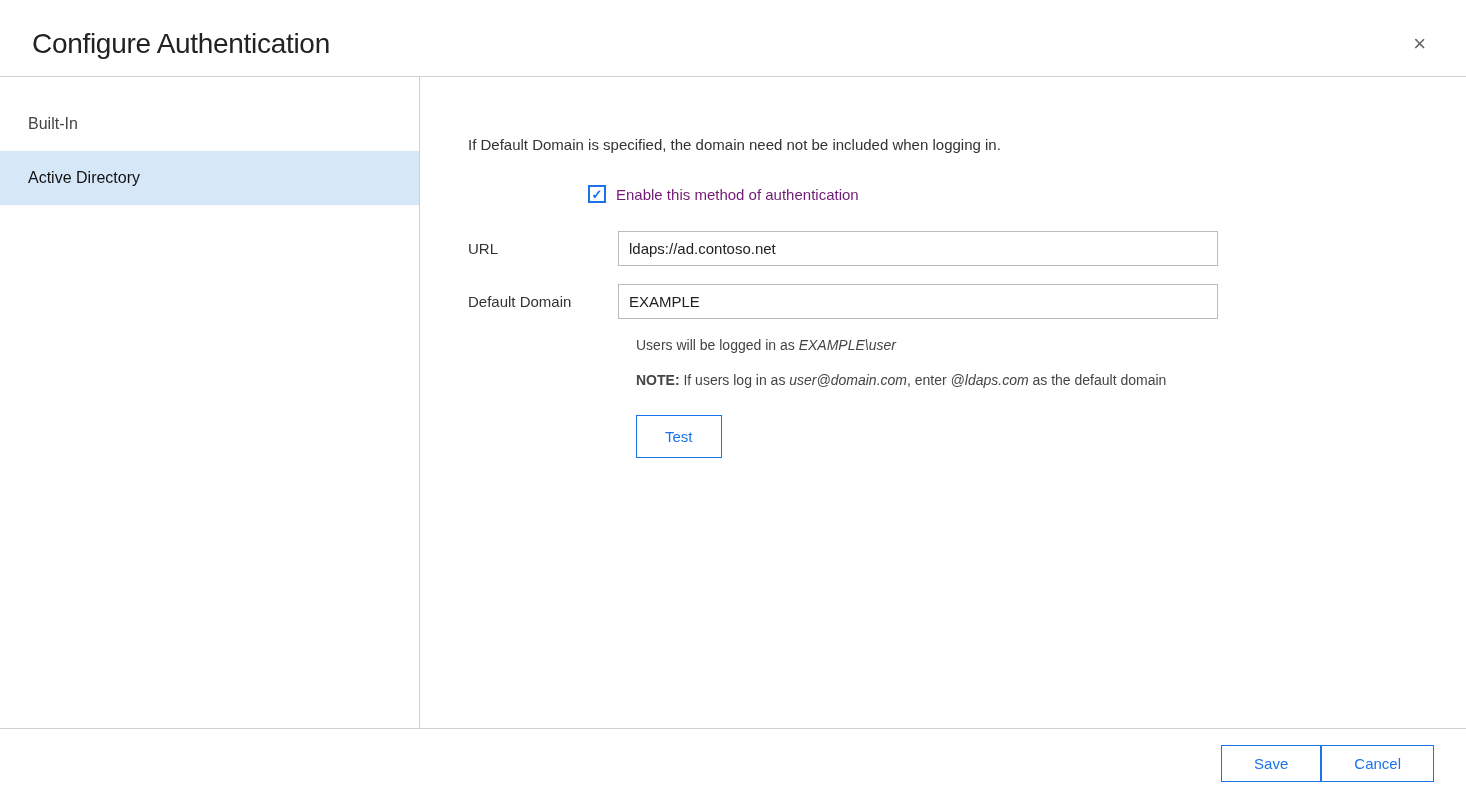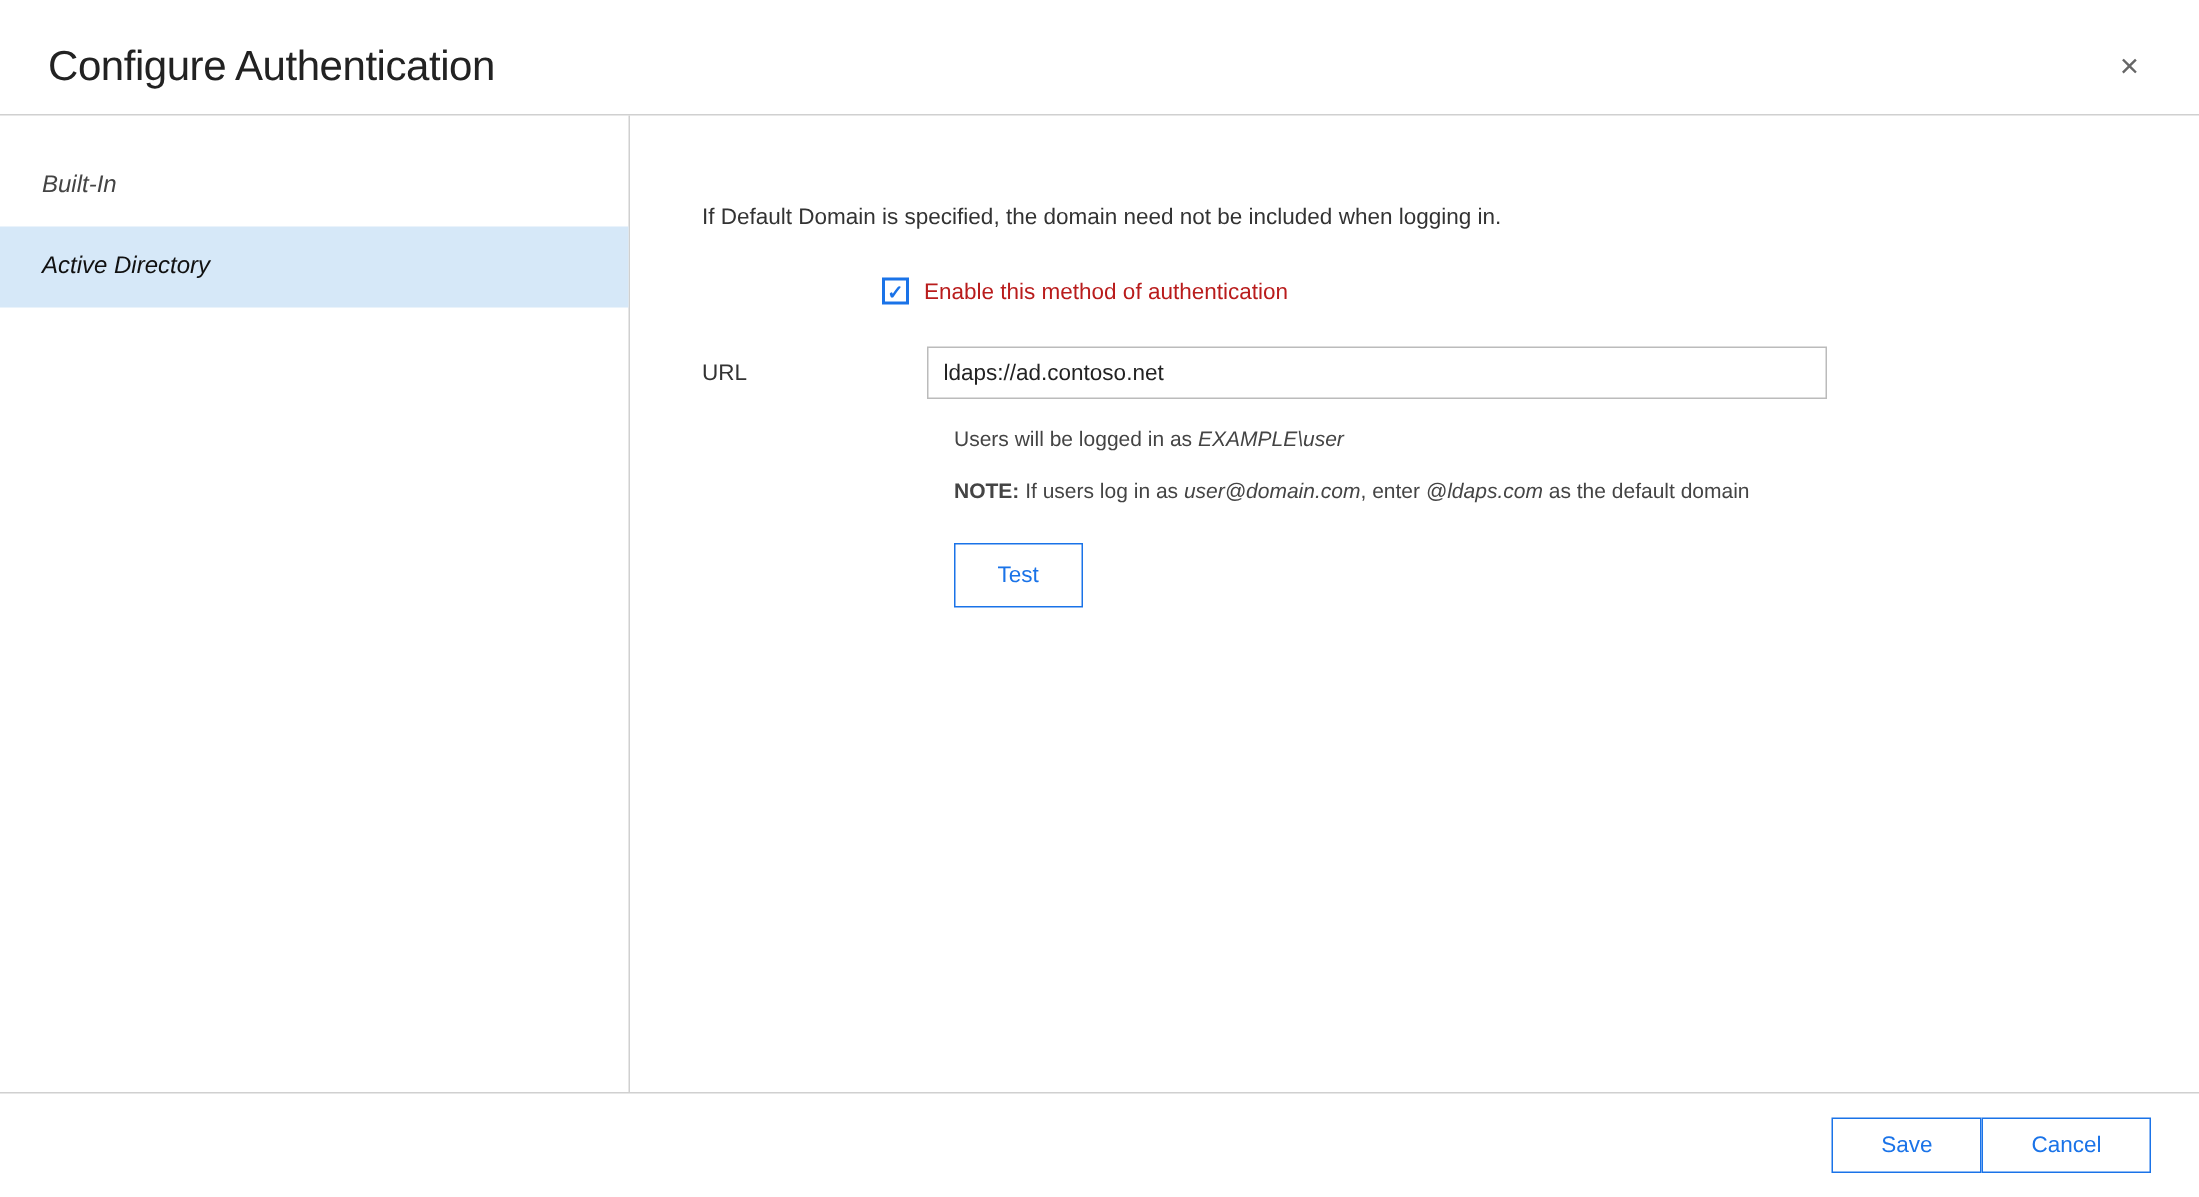--- a/index.html
+++ b/index.html
@@ -47,21 +47,20 @@
     }
     .dialog-body {
       display: flex;
       flex: 1;
     }
     .sidebar {
       width: 420px;
       min-width: 420px;
       border-right: 1px solid #d0d0d0;
       padding-top: 20px;
-      font-style: italic;
     }
     .sidebar-item {
       padding: 18px 28px;
       font-size: 16px;
       color: #444;
       cursor: pointer;
       user-select: none;
     }
     .sidebar-item.active {
       background: #d6e8f8;
@@ -107,21 +106,21 @@
       border-color: #1a73e8;
     }
     .checkmark {
       color: #1a73e8;
       font-size: 13px;
       font-weight: bold;
       line-height: 1;
     }
     .checkbox-label {
       font-size: 15px;
-      color: #b91c1c;
+      color: #701a75;
     }
     .form-row {
       display: flex;
       align-items: center;
       margin-bottom: 18px;
     }
     .form-label {
       font-size: 15px;
       color: #333;
       min-width: 150px;
@@ -219,20 +218,24 @@
         </div>
       </div>
 
       
       <div class="form-row">
         <label class="form-label">URL</label>
         <input class="form-input" type="text" value="ldaps://ad.contoso.net" style="">
       </div>
 
       
+      <div class="form-row">
+        <label class="form-label">Default Domain</label>
+        <input class="form-input" type="text" value="EXAMPLE" style="">
+      </div>
 
       
       <p class="info-text">
         <span>Users will be logged in as </span><span class="italic">EXAMPLE\user</span>
       </p>
 
       
       <p class="note-text">
         <span class="note-bold">NOTE:</span><span> If users log in as </span><span class="italic">user@domain.com</span><span>, enter </span><span class="italic">@ldaps.com</span><span> as the default domain</span>
       </p>

